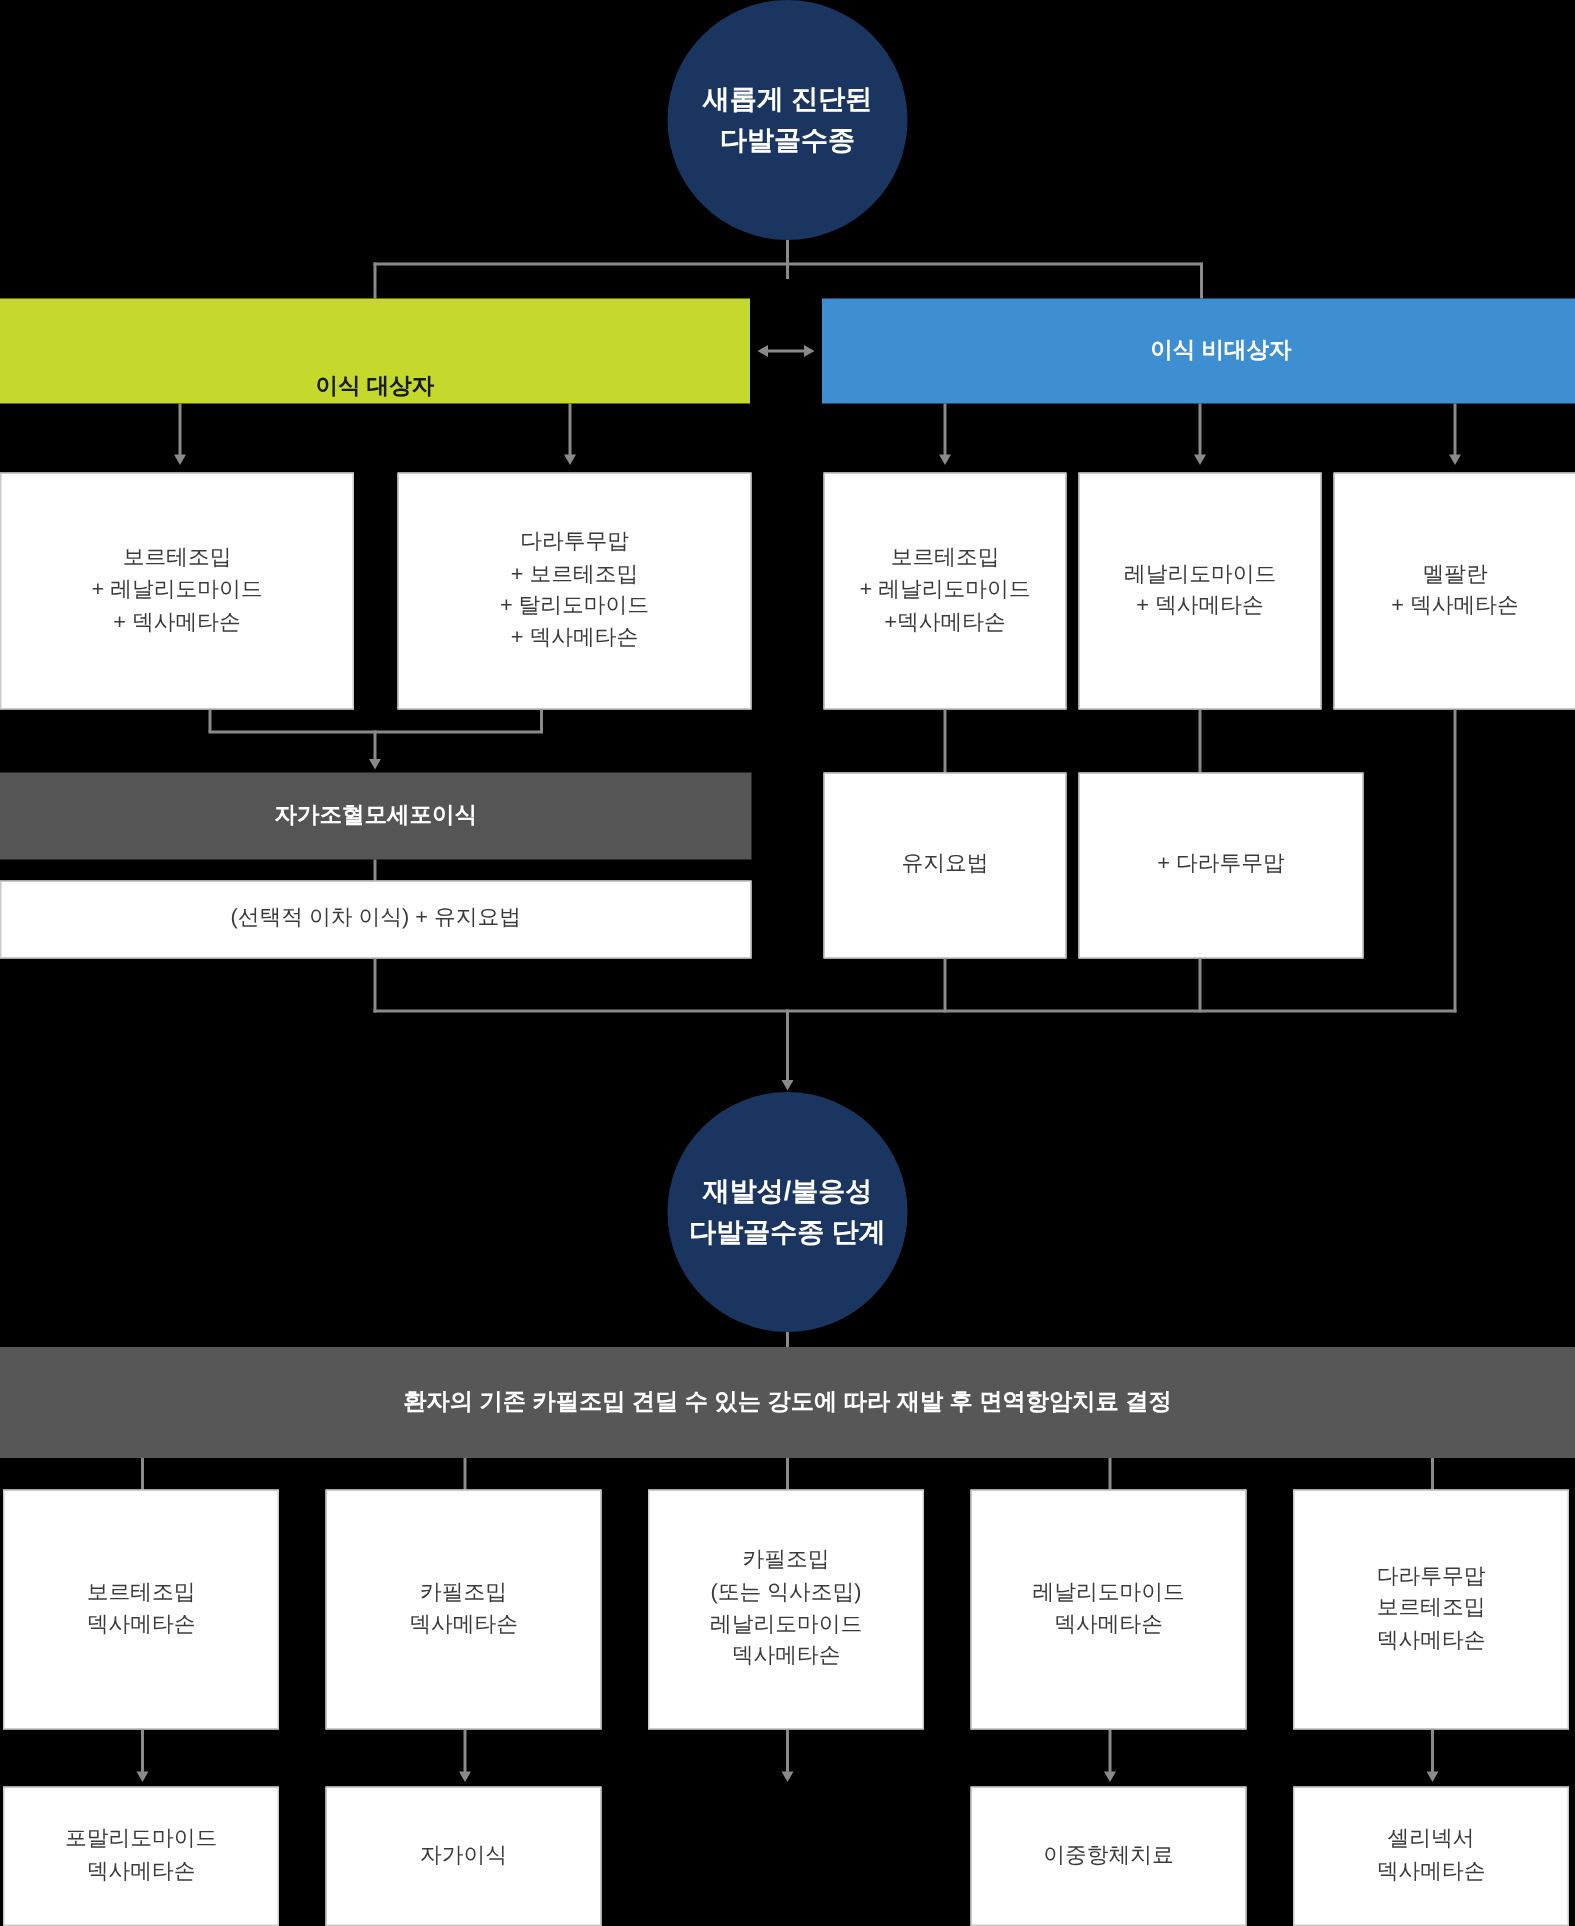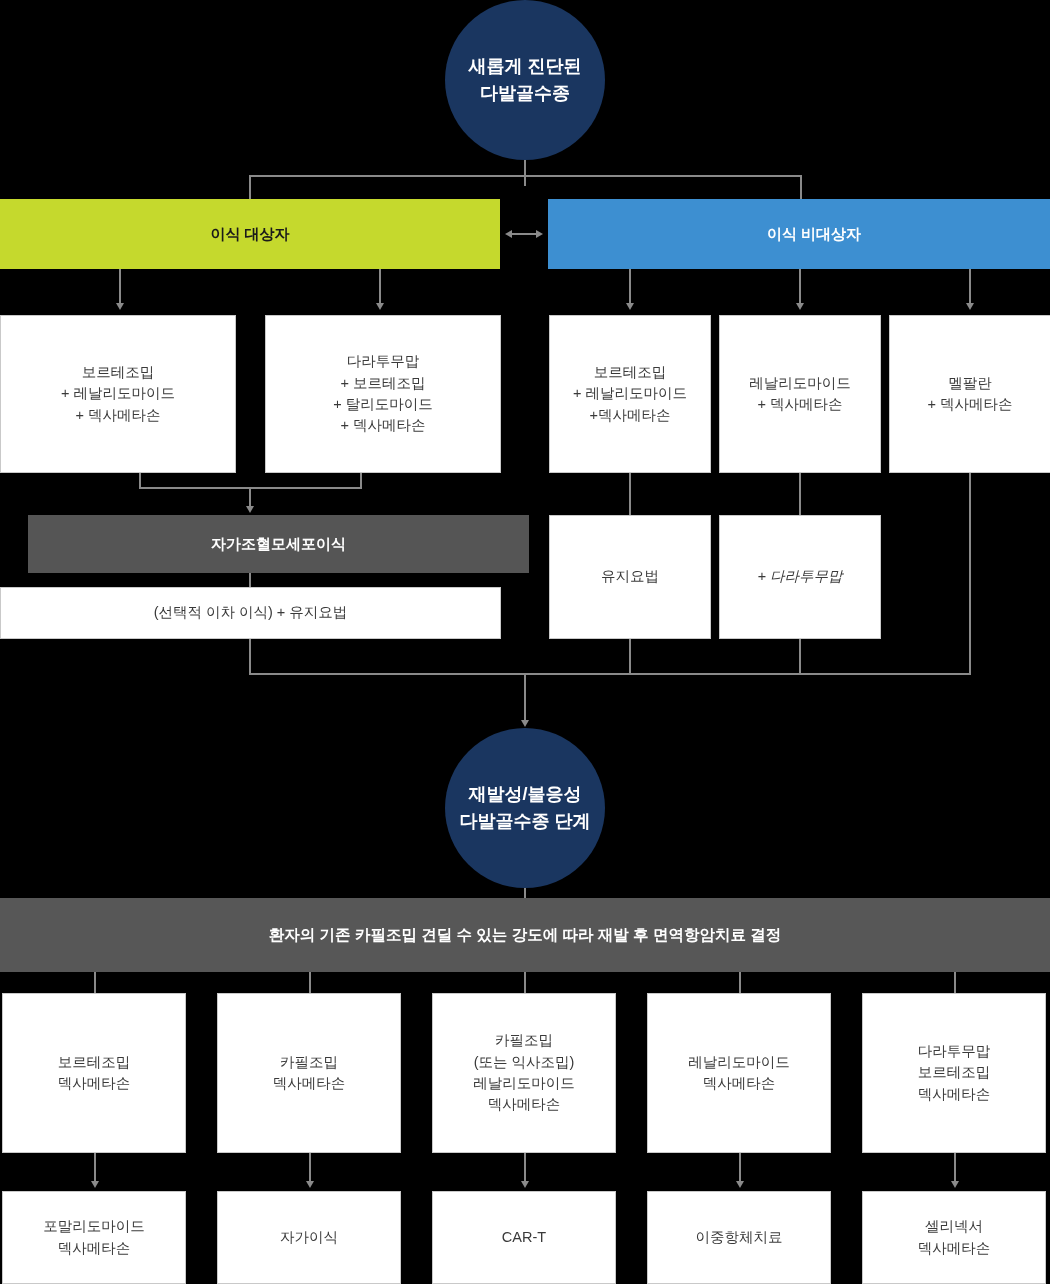--- a/index.html
+++ b/index.html
@@ -31,33 +31,33 @@
     background: #1a3660;
     color: #ffffff;
     font-size: 18px;
     font-weight: bold;
   }
   .bar-green {
     background: #c5d92d;
     color: #1a1a1a;
     font-size: 15px;
     font-weight: bold;
+    align-items: flex-end;
   }
   .bar-blue {
     background: #3d8fd1;
     color: #ffffff;
     font-size: 15px;
     font-weight: bold;
   }
   .bar-gray {
     background: #555555;
     color: #ffffff;
     font-size: 15px;
     font-weight: bold;
-    margin-left: 28px;
   }
   .bar-gray-wide {
     background: #575757;
     color: #ffffff;
     font-size: 15.5px;
     font-weight: bold;
   }
   .boxw {
     background: #ffffff;
     color: #3a3a3a;
@@ -172,21 +172,21 @@
   <div class="line vline" style="left:249px; top:573px; height:14px;"></div>
   <div class="node boxw" style="left:0px; top:587px; width:501px; height:52px;">
     <span class="txt">(선택적 이차 이식) + 유지요법</span>
   </div>
 
   <div class="line vline" style="left:629px; top:473px; height:42px;"></div>
   <div class="line vline" style="left:799px; top:473px; height:42px;"></div>
   <div class="node boxw" style="left:549px; top:515px; width:162px; height:124px;">
     <span class="txt">유지요법</span>
   </div>
-  <div class="node boxw" style="left:719px; top:515px; width:162px; height:124px;font-style:italic;">
+  <div class="node boxw" style="left:719px; top:515px; width:190px; height:124px;">
     <span class="txt">+ 다라투무맙</span>
   </div>
 
   <div class="line vline" style="left:249px; top:639px; height:36px;"></div>
   <div class="line vline" style="left:629px; top:639px; height:36px;"></div>
   <div class="line vline" style="left:799px; top:639px; height:36px;"></div>
   <div class="line vline" style="left:969px; top:473px; height:202px;"></div>
   <div class="line hline" style="left:249px; top:673px; width:722px;"></div>
   <div class="line vline" style="left:524px; top:673px; height:50px;"></div>
   <div class="arrow-down" style="left:520.5px; top:720px;"></div>
@@ -242,23 +242,20 @@
   <div class="line vline" style="left:954px; top:1153px; height:30px;"></div>
   <div class="arrow-down" style="left:950.5px; top:1181px;"></div>
 
   <div class="node boxw" style="left:2px; top:1191px; width:184px; height:93px;">
     <span class="txt">포말리도마이드
 덱사메타손</span>
   </div>
   <div class="node boxw" style="left:217px; top:1191px; width:184px; height:93px;">
     <span class="txt">자가이식</span>
   </div>
-  <div class="node boxw" style="left:432px; top:1191px; width:184px; height:93px;">
-    <span class="txt">CAR-T</span>
-  </div>
   <div class="node boxw" style="left:647px; top:1191px; width:184px; height:93px;">
     <span class="txt">이중항체치료</span>
   </div>
   <div class="node boxw" style="left:862px; top:1191px; width:184px; height:93px;">
     <span class="txt">셀리넥서
 덱사메타손</span>
   </div>
 
 </div>
 

